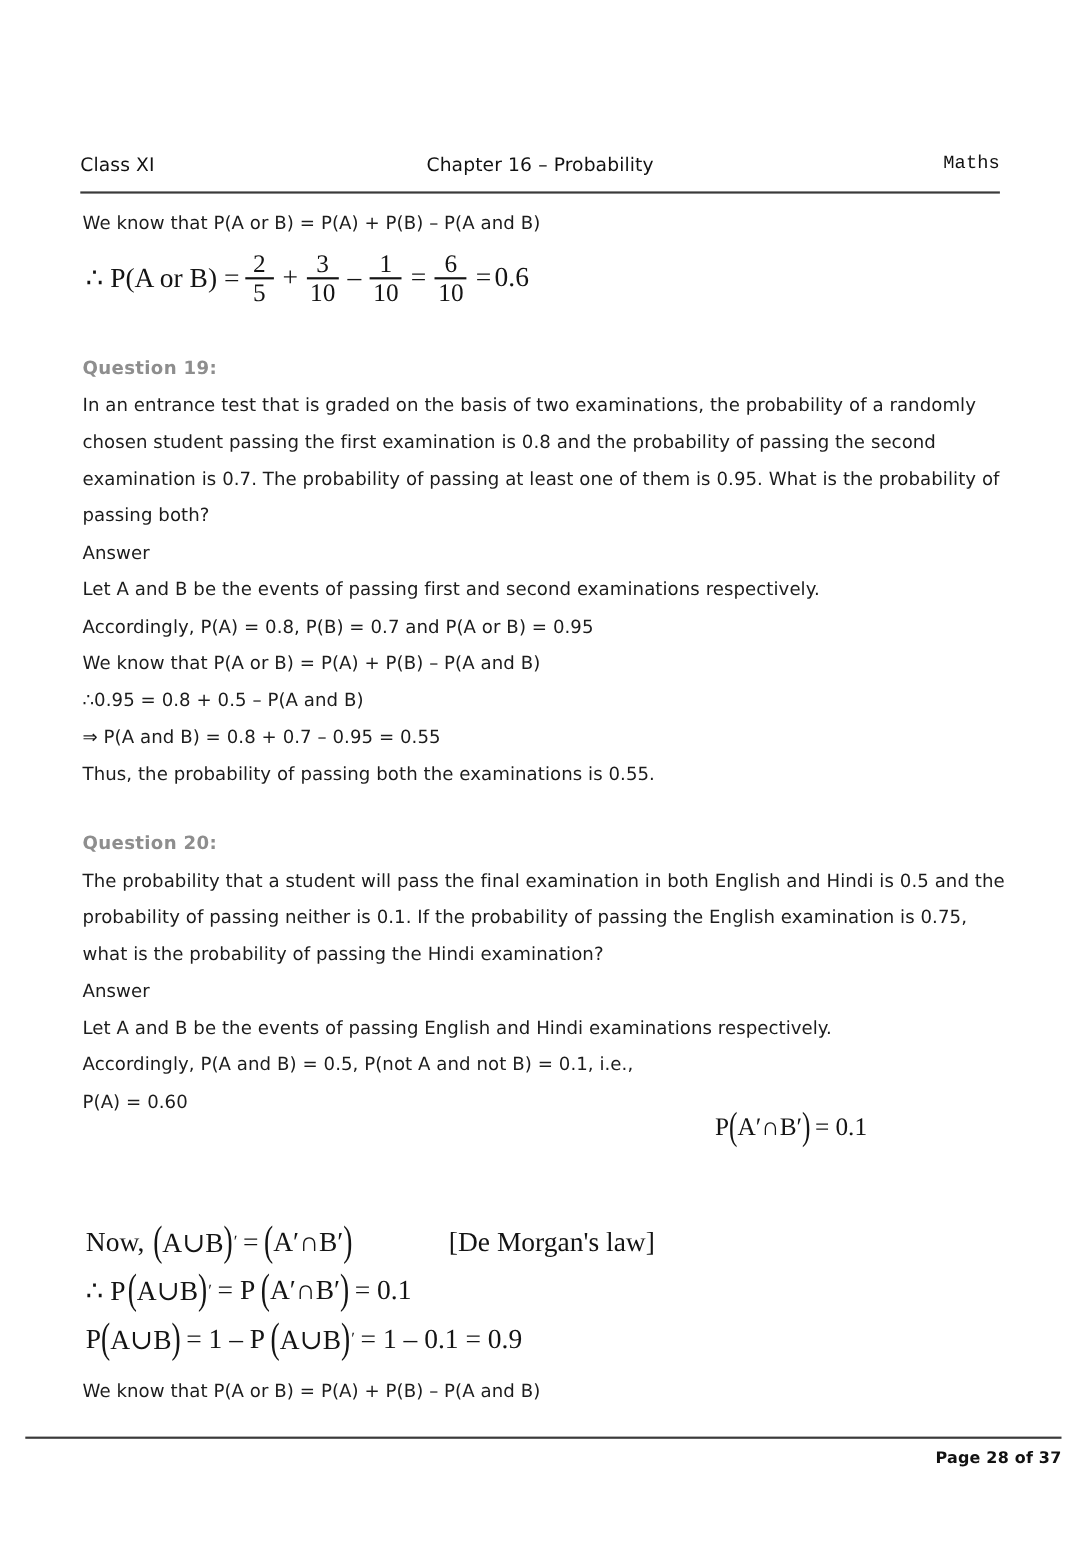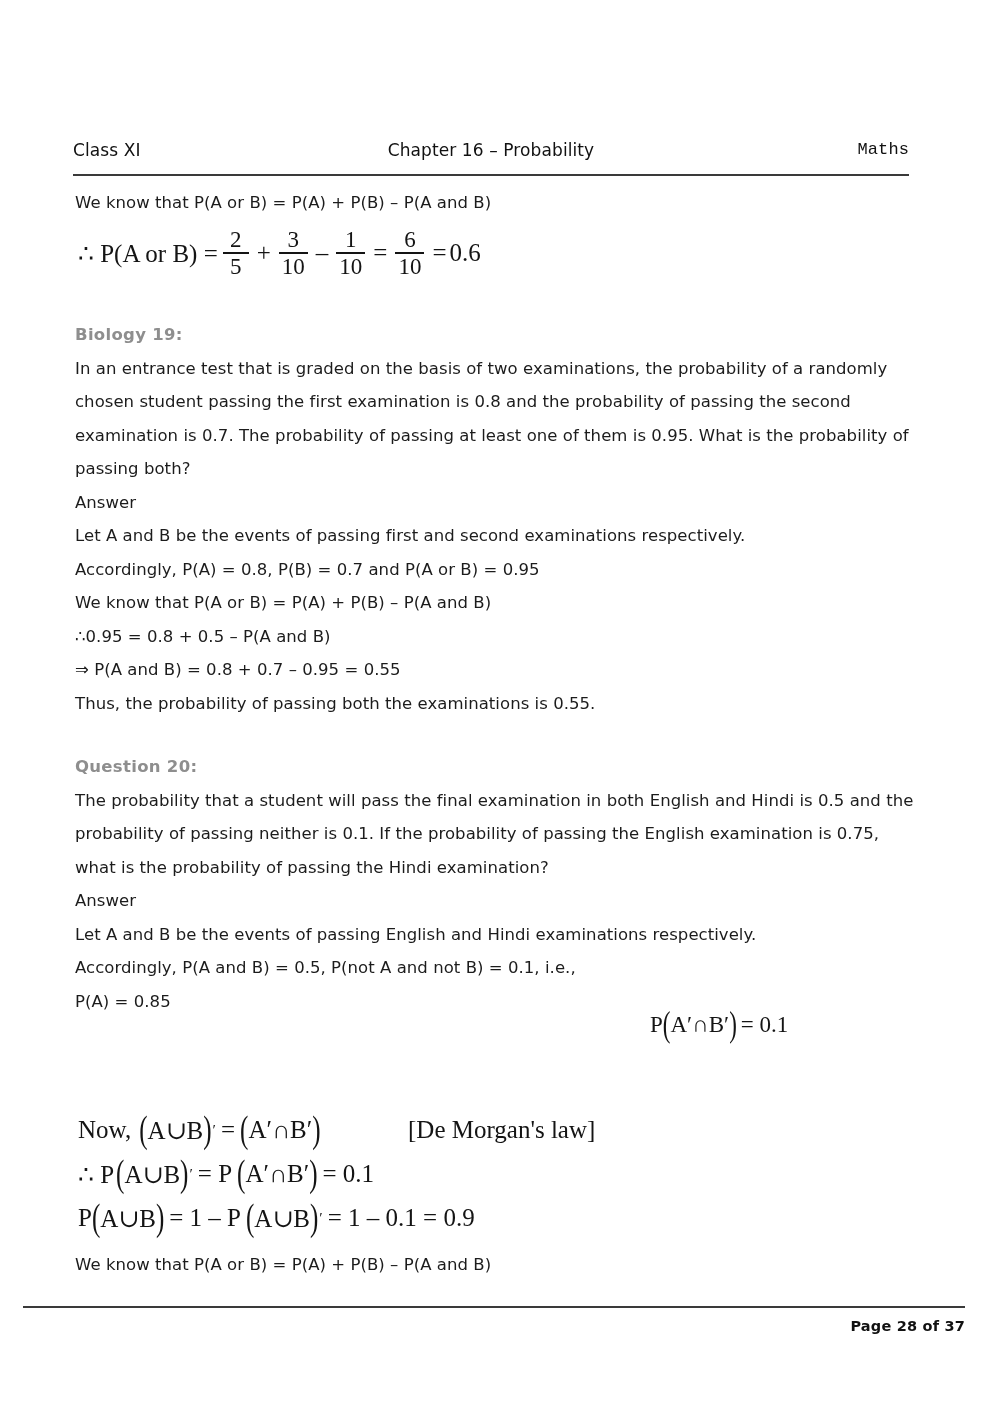--- a/index.html
+++ b/index.html
@@ -228,38 +228,38 @@
     </span>
     <span class="opsp">=</span>
     <span>0.6</span>
   </div>
 
   <div class="content" style="top:288px;">
 
 
     <div class="spacer-md"></div>
 
-    <div class="q-head">Biology 19:</div>
+    <div class="q-head">Question 19:</div>
     <div class="para">In an entrance test that is graded on the basis of two examinations, the probability of a randomly chosen student passing the first examination is 0.8 and the probability of passing the second examination is 0.7. The probability of passing at least one of them is 0.95. What is the probability of passing both?</div>
     <div class="line">Answer</div>
     <div class="line">Let A and B be the events of passing first and second examinations respectively.</div>
     <div class="line">Accordingly, P(A) = 0.8, P(B) = 0.7 and P(A or B) = 0.95</div>
     <div class="line">We know that P(A or B) = P(A) + P(B) – P(A and B)</div>
     <div class="line">∴0.95 = 0.8 + 0.5 – P(A and B)</div>
     <div class="line">⇒ P(A and B) = 0.8 + 0.7 – 0.95 = 0.55</div>
     <div class="line">Thus, the probability of passing both the examinations is 0.55.</div>
 
     <div class="spacer-md"></div>
 
     <div class="q-head">Question 20:</div>
     <div class="para">The probability that a student will pass the final examination in both English and Hindi is 0.5 and the probability of passing neither is 0.1. If the probability of passing the English examination is 0.75, what is the probability of passing the Hindi examination?</div>
     <div class="line">Answer</div>
     <div class="line">Let A and B be the events of passing English and Hindi examinations respectively.</div>
     <div class="line">Accordingly, P(A and B) = 0.5, P(not A and not B) = 0.1, i.e.,</div>
-    <div class="line">P(A) = 0.85</div>
+    <div class="line">P(A) = 0.60</div>
   </div>
 
   <div class="math-inline inline-eq-abs">
     <span>P</span><span class="bigp">(</span><span>A′</span><span>∩</span><span>B′</span><span class="bigp">)</span><span style="margin-left:4px;">= 0.1</span>
   </div>
 
   <div class="math-block" style="top:1108px;">
 
     <div class="math-row">
       <span style="margin-right:8px;">Now,</span>

